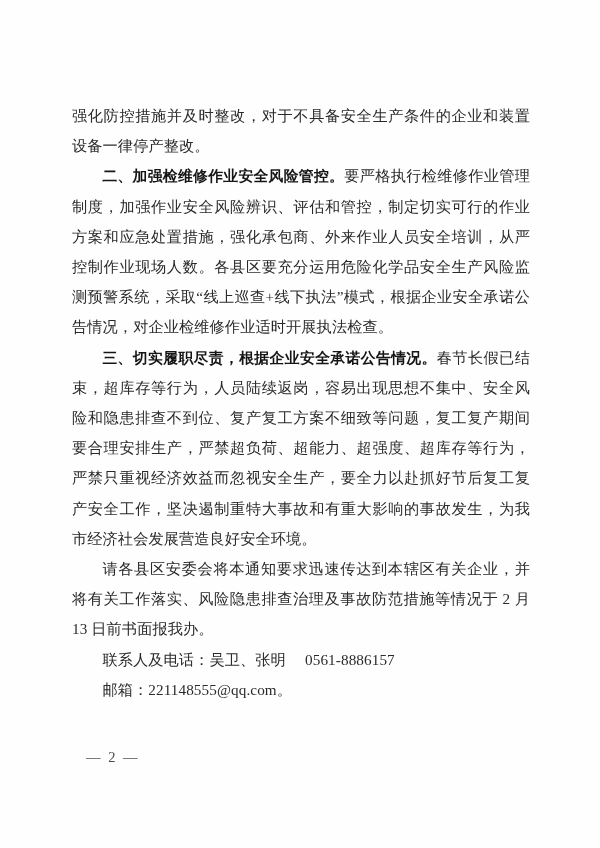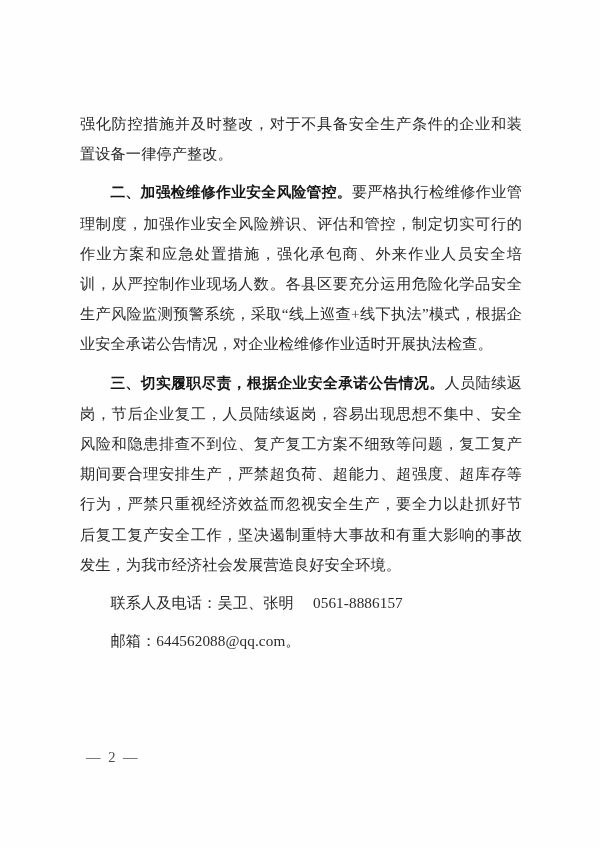--- a/index.html
+++ b/index.html
@@ -20,34 +20,34 @@
     font-family: "Liberation Serif", "DejaVu Serif", serif;
     color: #2a2a2a;
   }
   .content {
     position: absolute;
     left: 72px;
     top: 101px;
     width: 458px;
   }
   .content p {
-    margin: 8px;
+    margin: 0;
     font-size: 15.2px;
     line-height: 30.2px;
     text-align: justify;
     letter-spacing: 0.1px;
     color: #2a2a2a;
   }
   .content p.indent {
     text-indent: 2em;
   }
   .seg-bold {
     font-weight: 700;
     color: #151515;
-    font-family: Liberation Mono, monospace;
+    font-family: Liberation Sans, sans-serif;
     font-size: 14.8px;
   }
   .page-number {
     position: absolute;
     left: 86px;
     top: 749px;
     font-size: 14.5px;
     color: #4d4d4d;
     letter-spacing: 2px;
     font-family: "Liberation Serif", "DejaVu Serif", serif;
@@ -56,23 +56,24 @@
 </head>
 <body>
 
 <div class="page">
   <div class="content">
 
     <p><span>强化防控措施并及时整改，对于不具备安全生产条件的企业和装置设备一律停产整改。</span></p>
 
     <p class="indent"><span class="seg-bold">二、加强检维修作业安全风险管控。</span><span>要严格执行检维修作业管理制度，加强作业安全风险辨识、评估和管控，制定切实可行的作业方案和应急处置措施，强化承包商、外来作业人员安全培训，从严控制作业现场人数。各县区要充分运用危险化学品安全生产风险监测预警系统，采取“线上巡查+线下执法”模式，根据企业安全承诺公告情况，对企业检维修作业适时开展执法检查。</span></p>
 
-    <p class="indent"><span class="seg-bold">三、切实履职尽责，根据企业安全承诺公告情况。</span><span>人员陆续返岗，节后企业复工，人员陆续返岗，容易出现思想不集中、安全风险和隐患排查不到位、复产复工方案不细致等问题，复工复产期间要合理安排生产，严禁超负荷、超能力、超强度、超库存等行为，严禁只重视经济效益而忽视安全生产，要全力以赴抓好节后复工复产安全工作，坚决遏制重特大事故和有重大影响的事故发生，为我市经济社会发展营造良好安全环境。</span></p>
+    <p class="indent"><span class="seg-bold">三、切实履职尽责，根据企业安全承诺公告情况。</span><span>春节长假已结束，超库存等行为，人员陆续返岗，容易出现思想不集中、安全风险和隐患排查不到位、复产复工方案不细致等问题，复工复产期间要合理安排生产，严禁超负荷、超能力、超强度、超库存等行为，严禁只重视经济效益而忽视安全生产，要全力以赴抓好节后复工复产安全工作，坚决遏制重特大事故和有重大影响的事故发生，为我市经济社会发展营造良好安全环境。</span></p>
 
+    <p class="indent"><span>请各县区安委会将本通知要求迅速传达到本辖区有关企业，并将有关工作落实、风险隐患排查治理及事故防范措施等情况于 2 月 13 日前书面报我办。</span></p>
 
     <p class="indent"><span>联系人及电话：吴卫、张明　 0561-8886157</span></p>
 
-    <p class="indent"><span>邮箱：644562088@qq.com。</span></p>
+    <p class="indent"><span>邮箱：221148555@qq.com。</span></p>
 
   </div>
 
   <div class="page-number">— 2 —</div>
 </div>
 
 </body></html>

